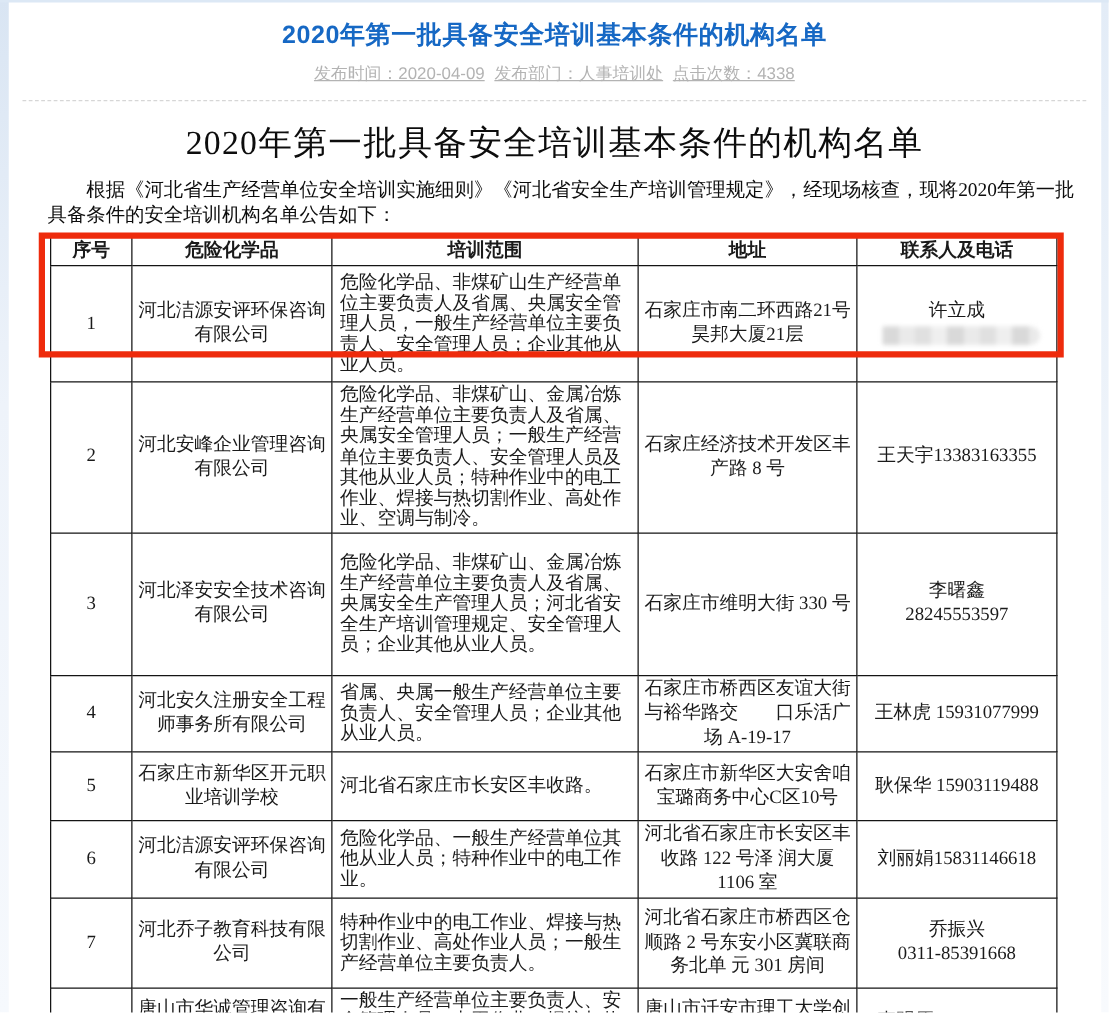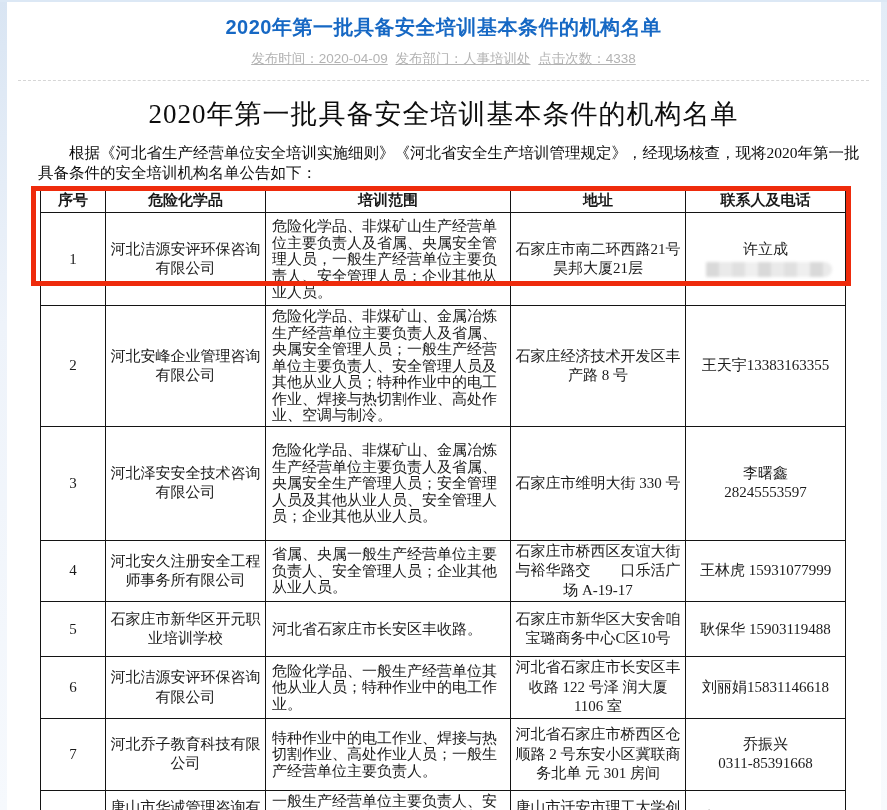--- a/index.html
+++ b/index.html
@@ -162,21 +162,21 @@
       <tr>
         <td class="no">2</td>
         <td class="name">河北安峰企业管理咨询有限公司</td>
         <td class="scope">危险化学品、非煤矿山、金属冶炼生产经营单位主要负责人及省属、央属安全管理人员；一般生产经营单位主要负责人、安全管理人员及其他从业人员；特种作业中的电工作业、焊接与热切割作业、高处作业、空调与制冷。</td>
         <td class="addr">石家庄经济技术开发区丰产路 8 号</td>
         <td class="contact">王天宇13383163355</td>
       </tr>
       <tr>
         <td class="no">3</td>
         <td class="name">河北泽安安全技术咨询有限公司</td>
-        <td class="scope">危险化学品、非煤矿山、金属冶炼生产经营单位主要负责人及省属、央属安全生产管理人员；安全管理人员及其他从业人员、安全管理人员；企业其他从业人员。</td>
+        <td class="scope">危险化学品、非煤矿山、金属冶炼生产经营单位主要负责人及省属、央属安全生产管理人员；河北省安全生产培训管理规定、安全管理人员；企业其他从业人员。</td>
         <td class="addr">石家庄市维明大街 330 号</td>
         <td class="contact">李曙鑫
 28245553597</td>
       </tr>
       <tr>
         <td class="no">4</td>
         <td class="name">河北安久注册安全工程师事务所有限公司</td>
         <td class="scope">省属、央属一般生产经营单位主要负责人、安全管理人员；企业其他从业人员。</td>
         <td class="addr">石家庄市桥西区友谊大街与裕华路交　　口乐活广场 A-19-17</td>
         <td class="contact">王林虎 15931077999</td>

